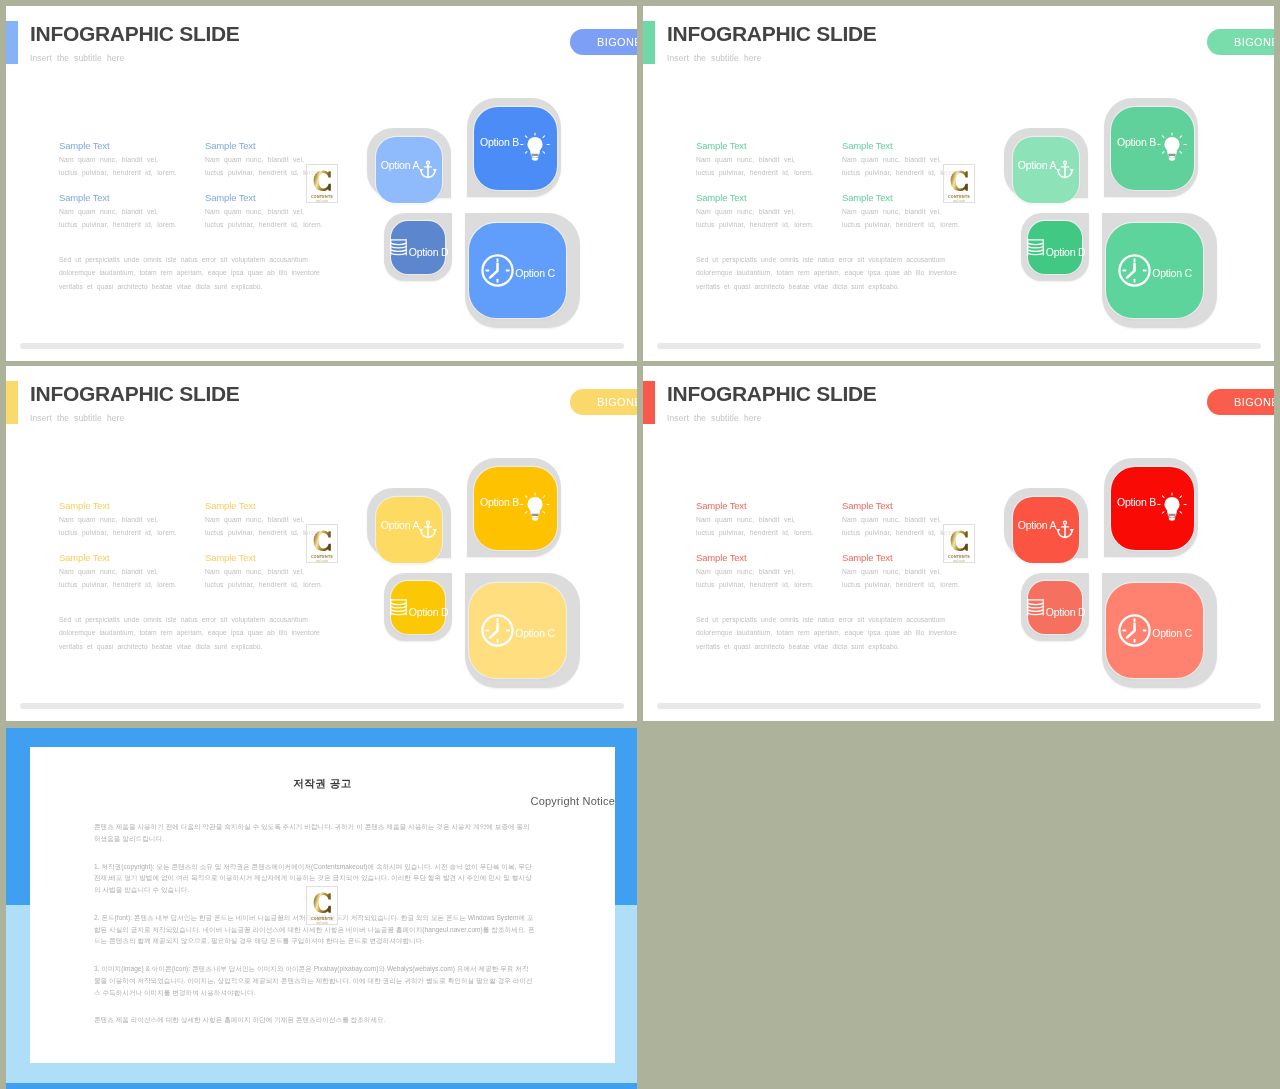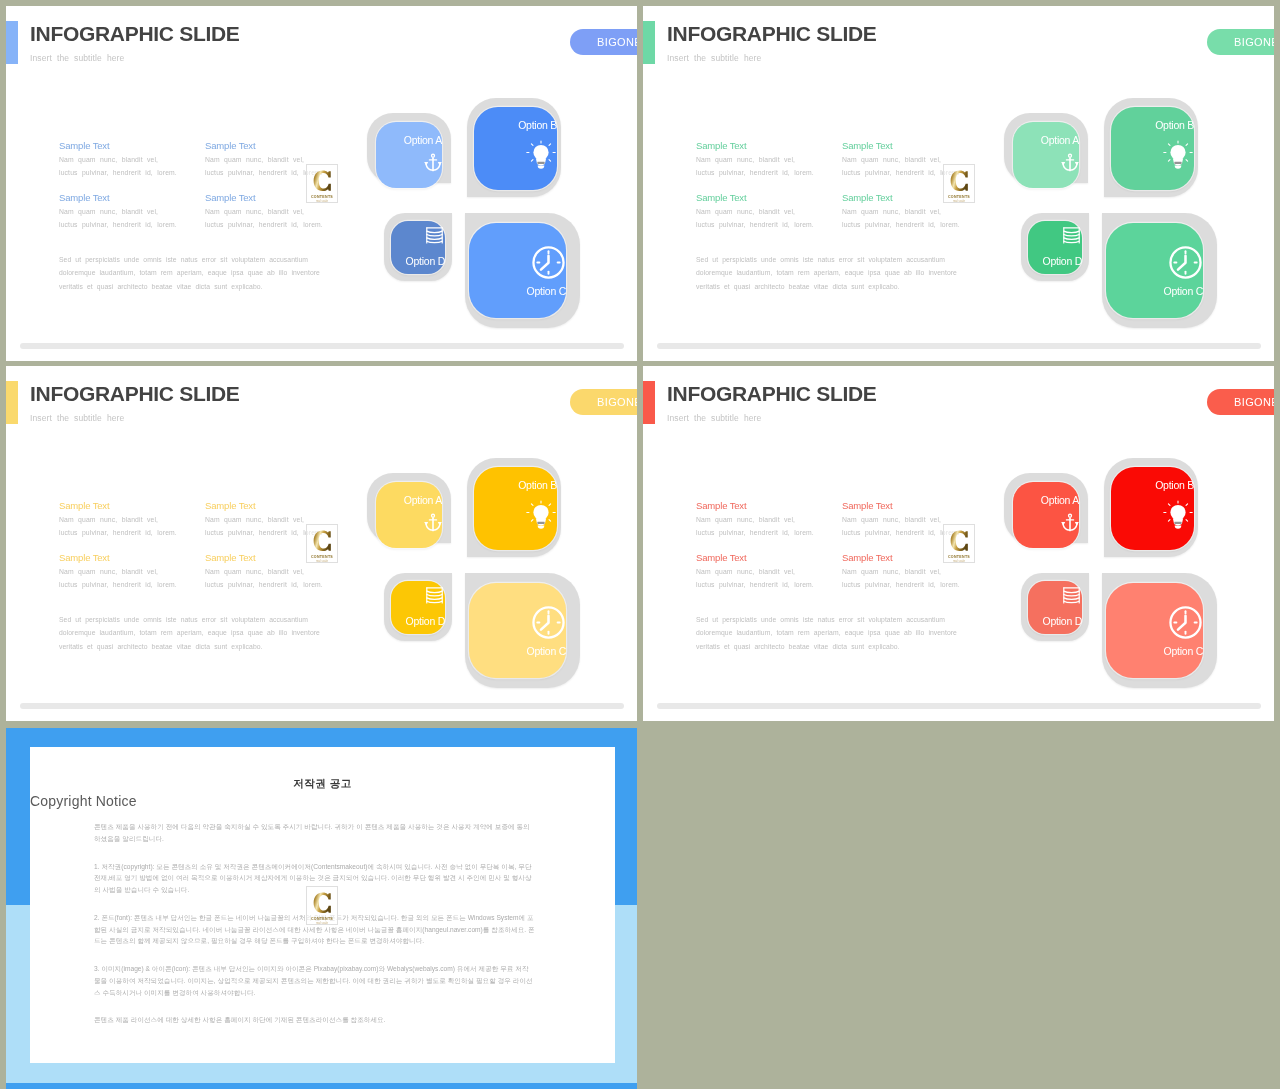--- a/index.html
+++ b/index.html
@@ -24,25 +24,25 @@
 .txtl{font-size:6.8px;color:#bfbfbf;letter-spacing:.14px;word-spacing:2.3px;line-height:12.6px}
 .para{position:absolute;left:53px;top:247px;font-size:6.8px;color:#bfbfbf;letter-spacing:.06px;word-spacing:2.1px;line-height:13.4px;white-space:nowrap}
 
 .wm{position:absolute;left:300px;top:158px;width:32px;height:39px;border:1px solid #dfdfdf;background:rgba(255,255,255,.55);display:flex;flex-direction:column;align-items:center;justify-content:flex-start;padding-top:2px;z-index:6;overflow:hidden}
 .wm-c{line-height:0;margin-top:3px}
 .wm-n{font-size:3.6px;font-weight:bold;letter-spacing:.3px;color:#8e7228;margin-top:1px}
 .wm-t{font-size:2.6px;letter-spacing:.1px;color:#c0a772;margin-top:1.2px}
 
 .card{position:absolute}
 .card .outer{position:absolute;inset:0;background:#dcdcdc;box-shadow:0 1px 2px rgba(0,0,0,.07)}
-.card .inner{position:absolute;box-shadow:0 0 0 1.2px rgba(255,255,255,.55), 0 1px 3px rgba(0,0,0,.10);display:flex;flex-direction:column;align-items:flex-end;justify-content:center;color:#fff}
+.card .inner{position:absolute;box-shadow:0 0 0 1.2px rgba(255,255,255,.55), 0 1px 3px rgba(0,0,0,.10);display:flex;flex-direction:row;align-items:center;justify-content:center;color:#fff}
 .card .lbl{font-size:10.5px;letter-spacing:-0.25px;white-space:nowrap;line-height:11px}
 .card svg{display:block}
 
-.cA{left:361px;top:107px;width:84px;height:70px}
+.cA{left:361px;top:122px;width:84px;height:70px}
 .cA .outer{border-radius:26px 26px 0 26px}
 .cA .inner{left:9px;top:9px;width:66px;height:66px;border-radius:20px}
 .cA .lbl{margin-bottom:7px;margin-top:-3px}
 
 .cB{left:461px;top:92px;width:94px;height:99px}
 .cB .outer{border-radius:29px 29px 29px 0}
 .cB .inner{left:7px;top:9px;width:83px;height:83px;border-radius:24px}
 .cB .lbl{margin-bottom:9px;margin-top:-4px}
 
 .cC{left:459px;top:207px;width:115px;height:115px}
@@ -52,21 +52,21 @@
 
 .cD{left:378px;top:207px;width:68px;height:68px}
 .cD .outer{border-radius:21px 0 21px 21px}
 .cD .inner{left:7px;top:8px;width:54px;height:53px;border-radius:17px}
 .cD .lbl{margin-top:11px;margin-bottom:2px}
 
 .s4{left:6px;top:728px;width:631px;height:428px;background:#3f9ff0}
 .cp-lower{position:absolute;left:0;top:177px;width:631px;height:178px;background:#aedef8}
 .cp-card{position:absolute;left:24px;top:19px;width:585px;height:316px;background:#fff}
 .cp-title{text-align:center;font-size:10.6px;font-weight:bold;color:#3a3a3a;margin-top:30px;letter-spacing:.4px;line-height:12px}
-.cp-sub{text-align:left;font-size:14px;color:#5a5a5a;margin-top:7px;letter-spacing:.2px;line-height:10px}
+.cp-sub{text-align:right;font-size:11px;color:#5a5a5a;margin-top:7px;letter-spacing:.2px;line-height:10px}
 .cp-body{margin:15px 0 0 64px;width:441px;font-size:6.6px;line-height:11.7px;color:#ababab;letter-spacing:0.02px;text-align:left}
 .cp-body p{margin-bottom:16.2px}
 </style>
 </head>
 <body>
 
 <div class="deck">
 <div class="slide opt s0">
       <div class="accent-bar" style="background: rgb(134, 179, 248);"></div>
       <div class="title">INFOGRAPHIC SLIDE</div>

